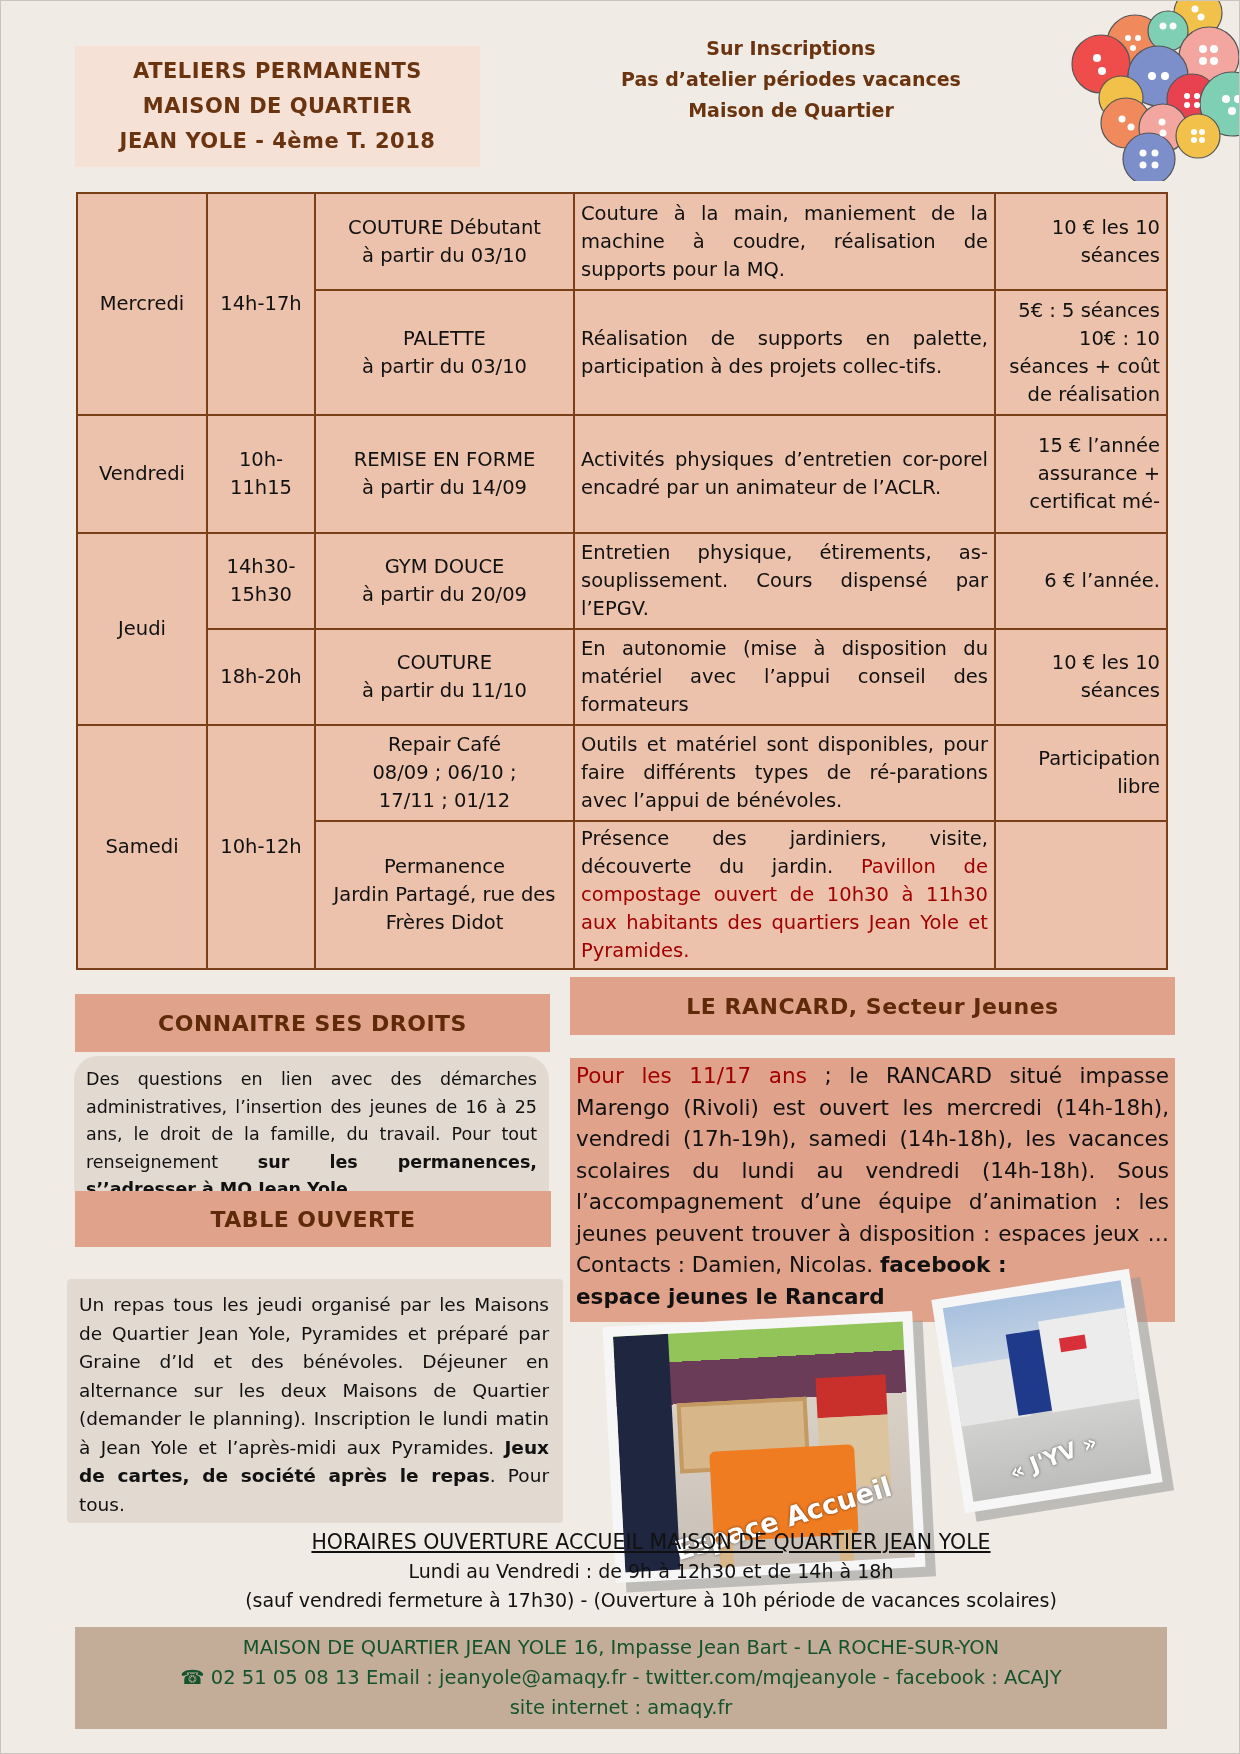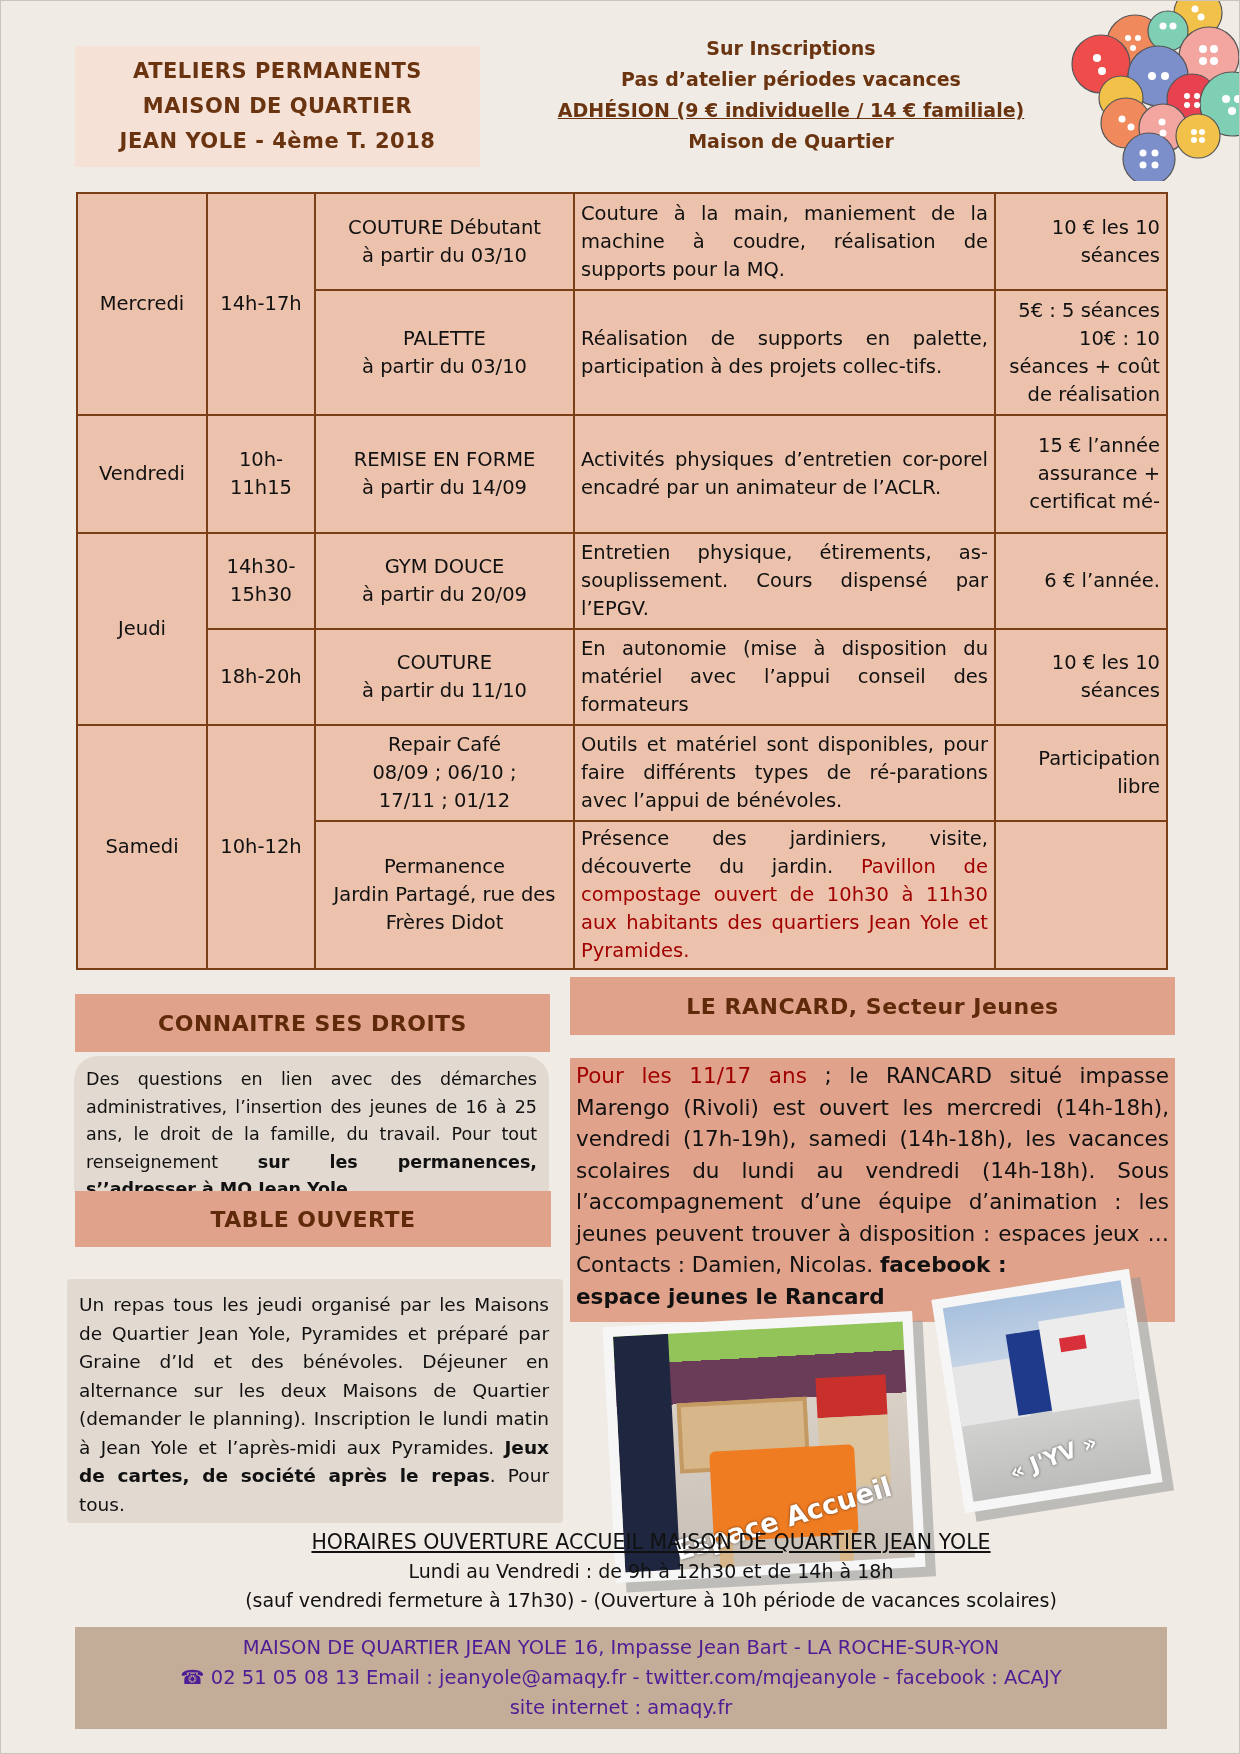--- a/index.html
+++ b/index.html
@@ -92,38 +92,37 @@
   .hours {
     left: 150px; top: 1527px; width: 1000px;
     display: flex; flex-direction: column; align-items: center;
     font-size: 19px; line-height: 29px; color: #111;
   }
   .hours .h-title { text-decoration: underline; font-size: 20.5px; }
 
   
   .footer {
     left: 74px; top: 1626px; width: 1092px; height: 102px;
-    background: #c4ad98; color: #4c1d95;
+    background: #c4ad98; color: #14532d;
     display: flex; flex-direction: column; align-items: center; justify-content: center;
     font-size: 19.5px; line-height: 30px;
   }
 </style>
 </head>
 <body>
 
 <div class="abs title-box">
   <div>ATELIERS PERMANENTS</div>
   <div>MAISON DE QUARTIER</div>
   <div>JEAN YOLE - 4ème T. 2018</div>
 </div>
 
 <div class="abs info-box">
   <div>Sur Inscriptions</div>
   <div>Pas d’atelier périodes vacances</div>
-  <div class="adh">ADHÉSION (9 € individuelle / 14 € familiale)</div>
   <div>Maison de Quartier</div>
 </div>
 
 <svg class="abs buttons-art" viewBox="0 0 175 180">
   <g stroke="#555" stroke-width="1.2">
     <circle cx="132" cy="12" r="24" fill="#f2c14a"></circle>
     <circle cx="69" cy="42" r="28" fill="#f08a5d"></circle>
     <circle cx="102" cy="30" r="20" fill="#7fcfb4"></circle>
     <circle cx="143" cy="56" r="30" fill="#f3a6a0"></circle>
     <circle cx="35" cy="63" r="29" fill="#ef4c4c"></circle>

